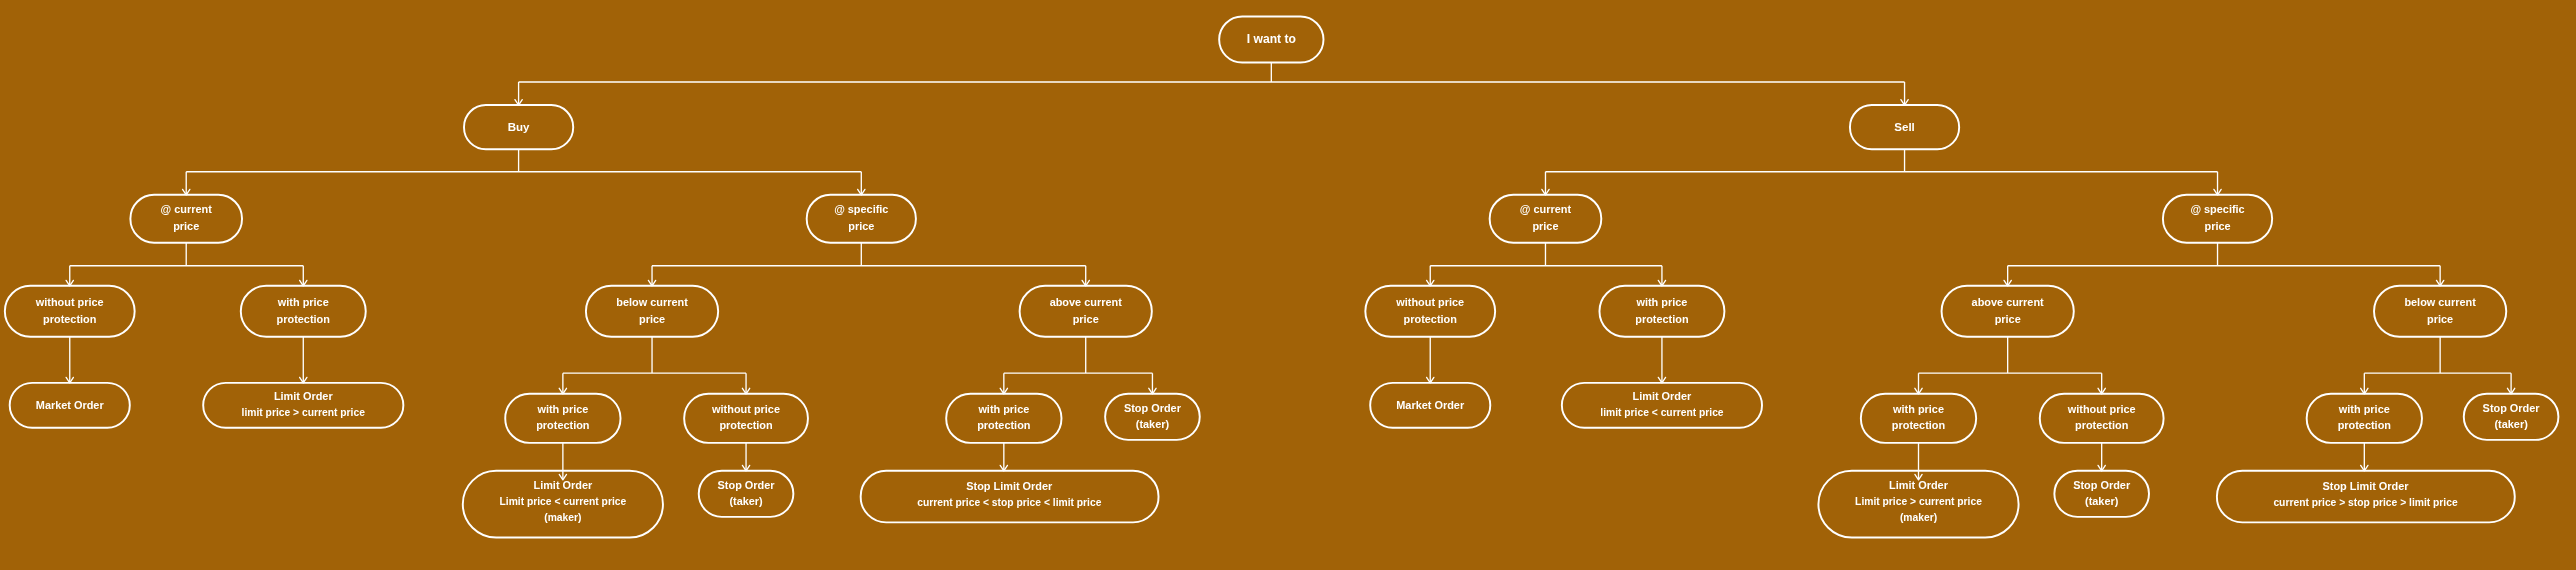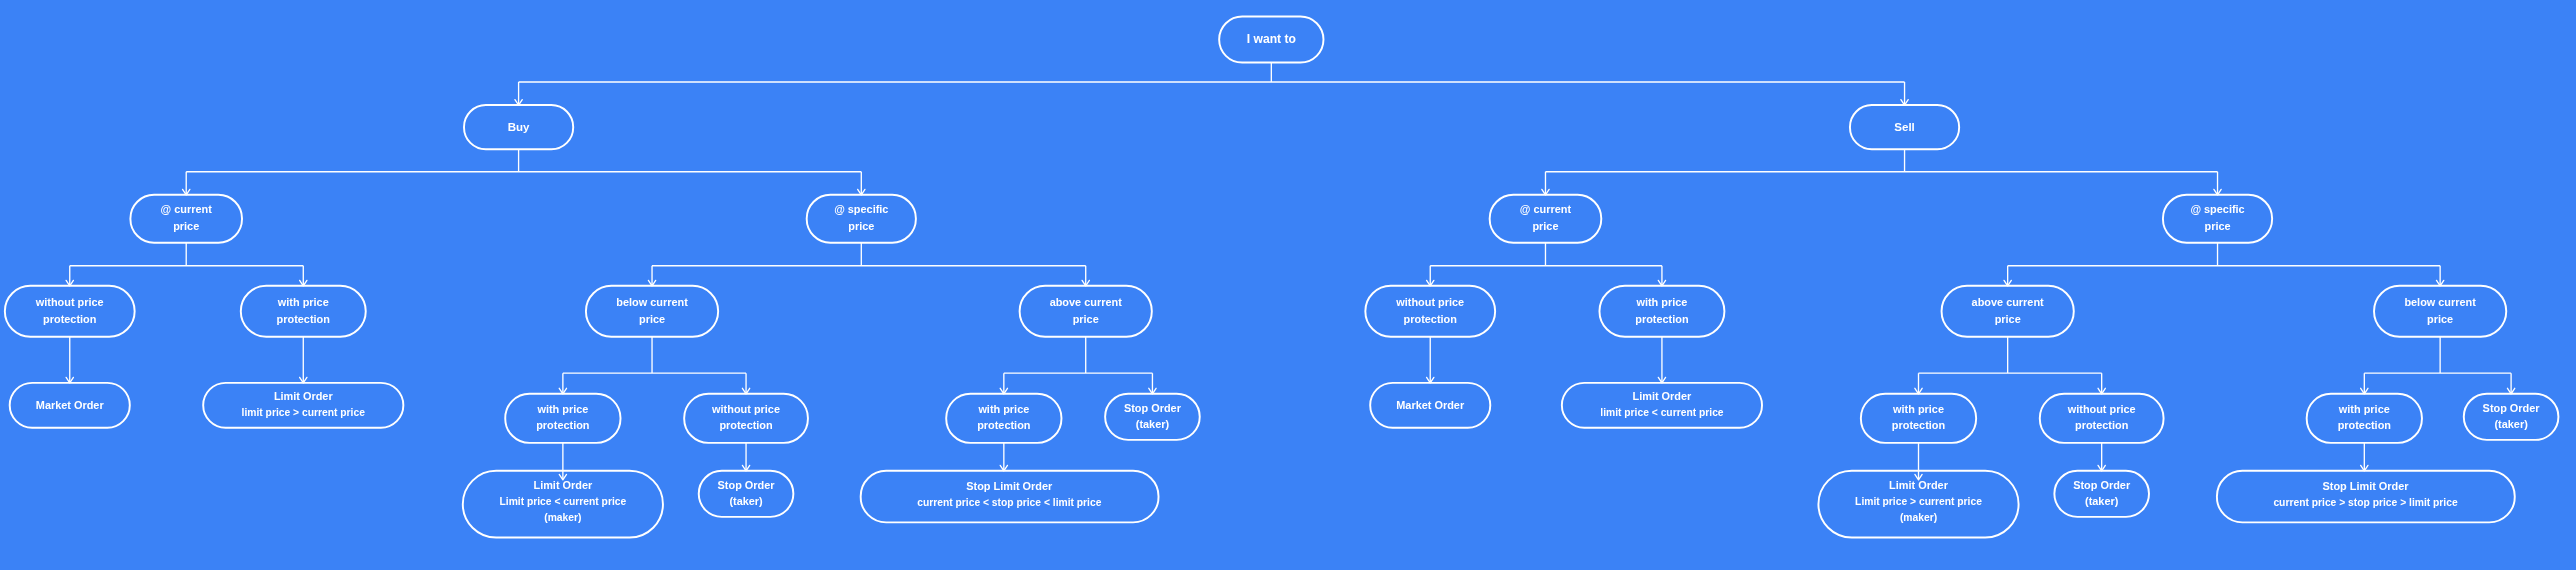--- a/index.html
+++ b/index.html
@@ -4,21 +4,21 @@
 <style>
   html, body {
     margin: 0;
     padding: 0;
     background: #2e87b3;
   }
   #canvas-wrap {
     position: relative;
     width: 2576px;
     height: 571px;
-    background: #3b82f6;
+    background: #a16207;
     overflow: hidden;
   }
   svg#tree {
     position: absolute;
     left: 0;
     top: 0;
     width: 2576px;
     height: 571px;
     display: block;
   }

